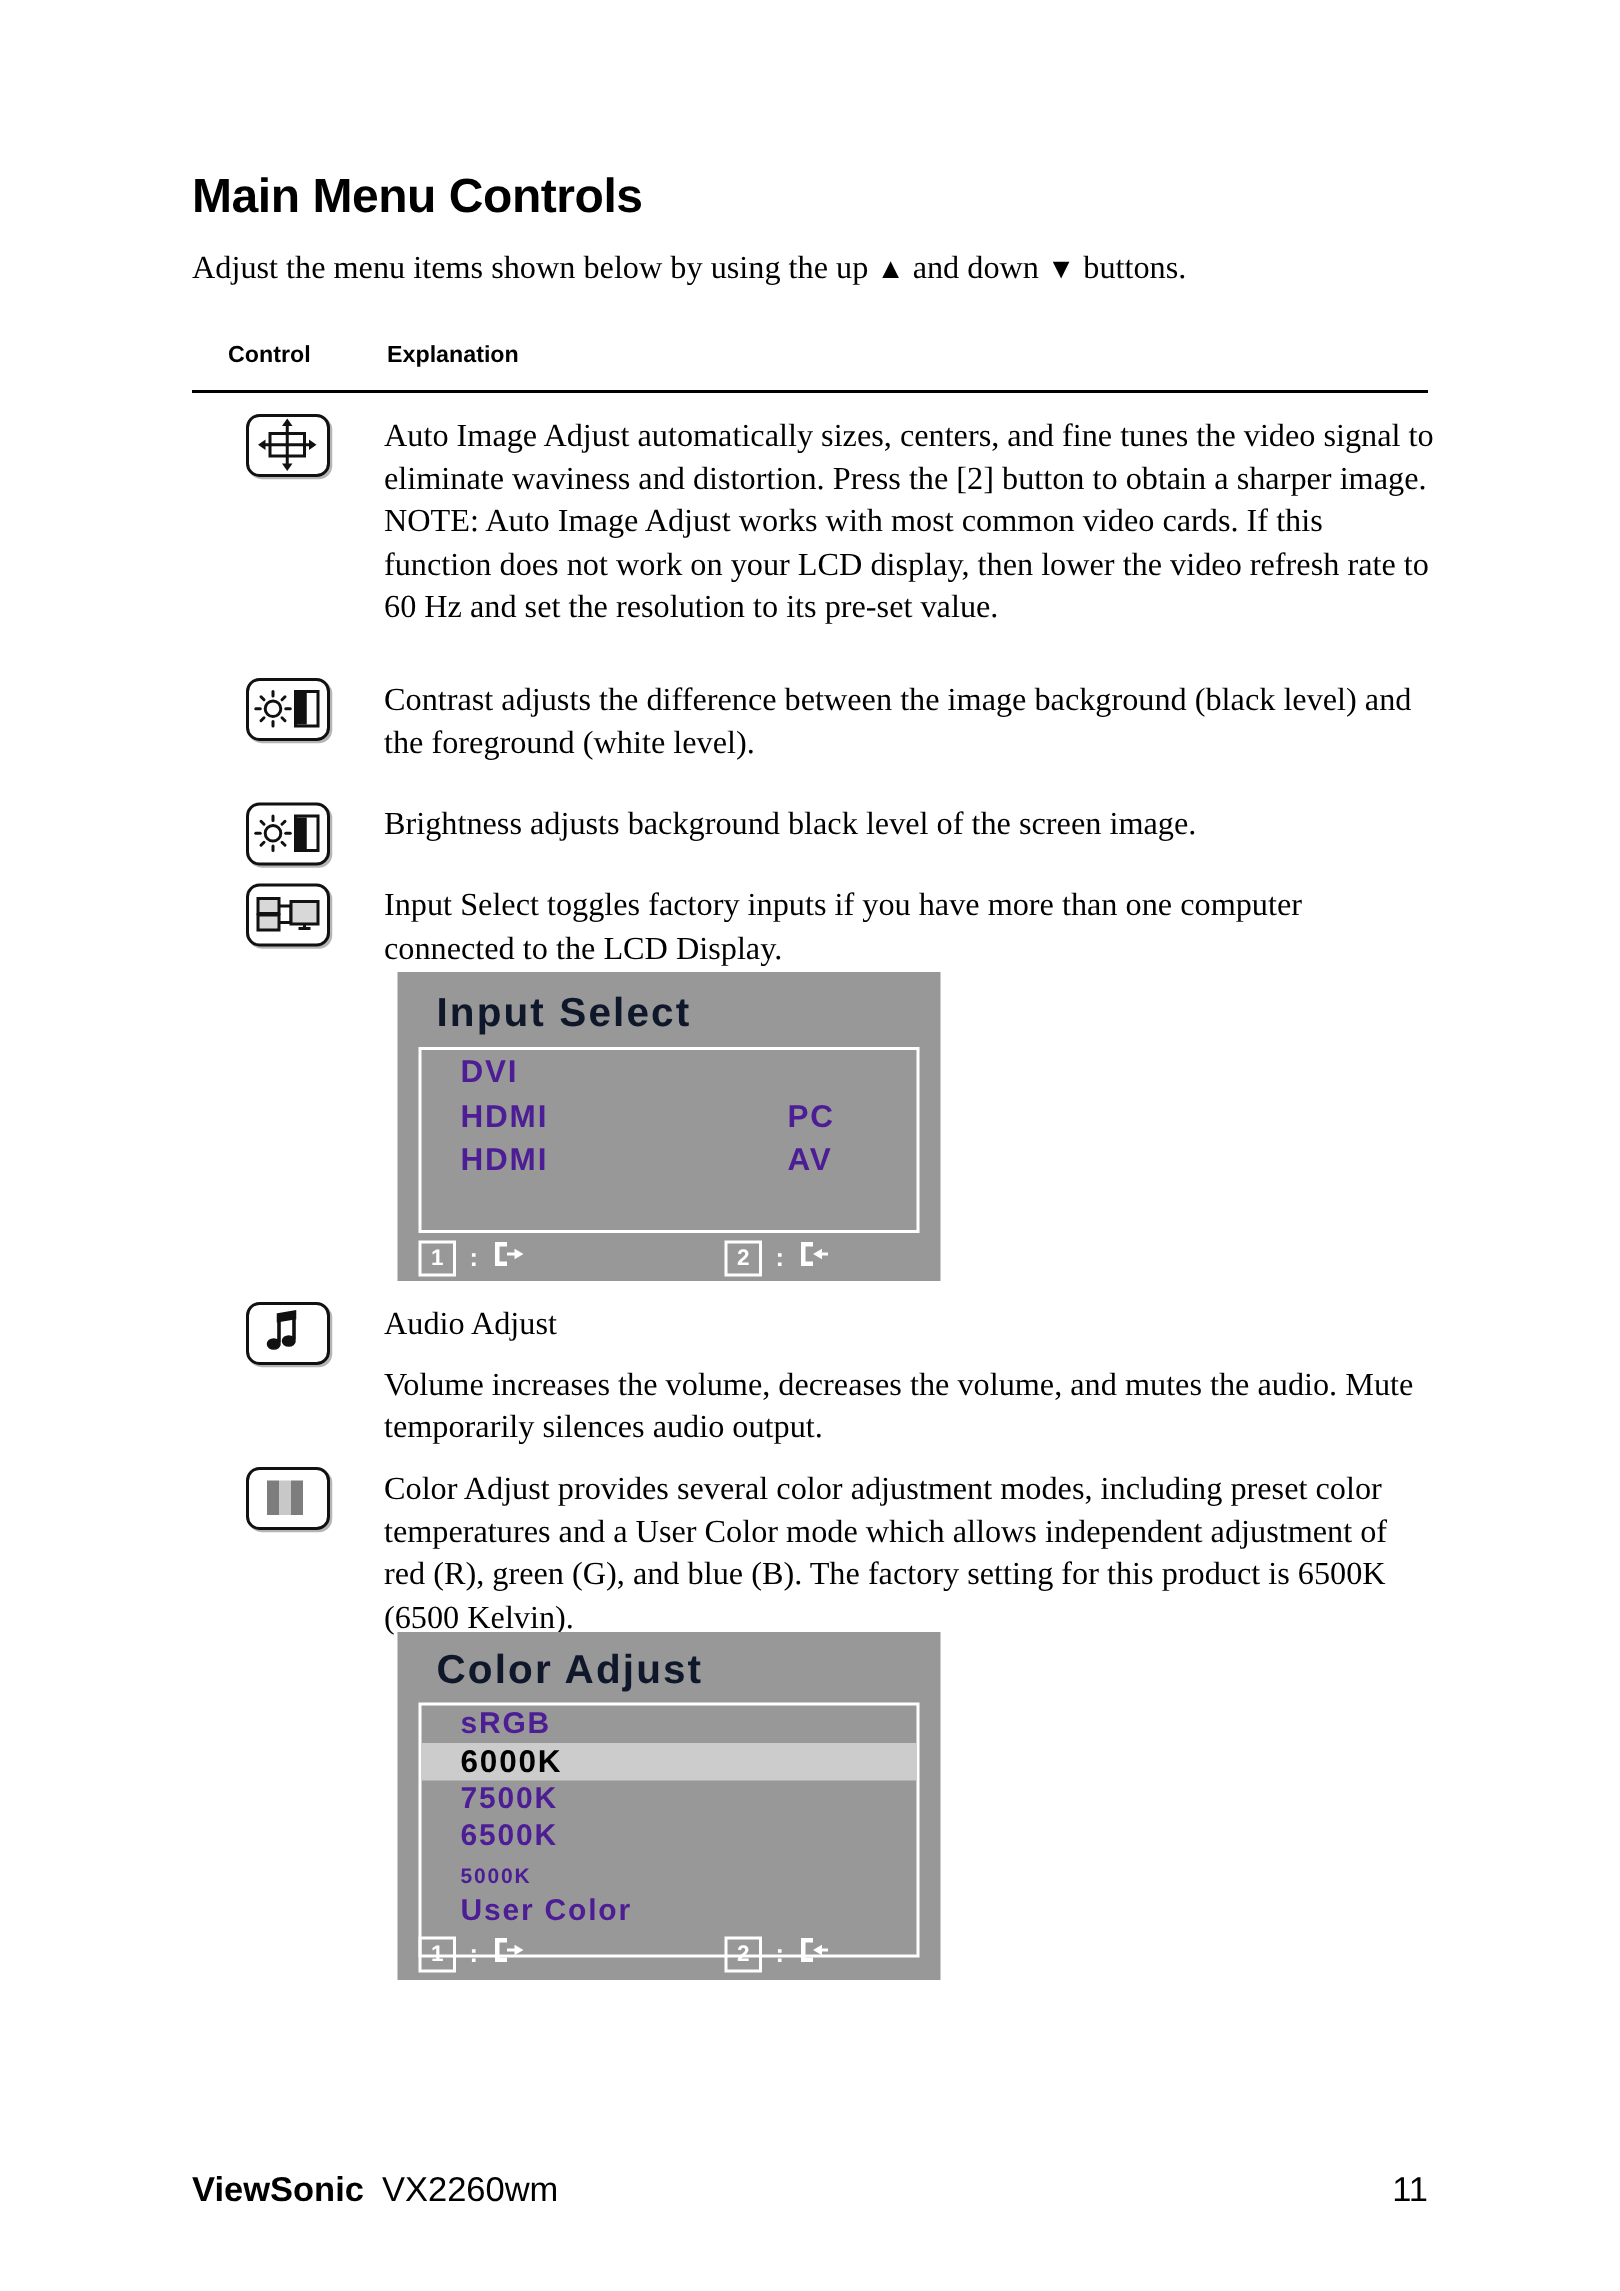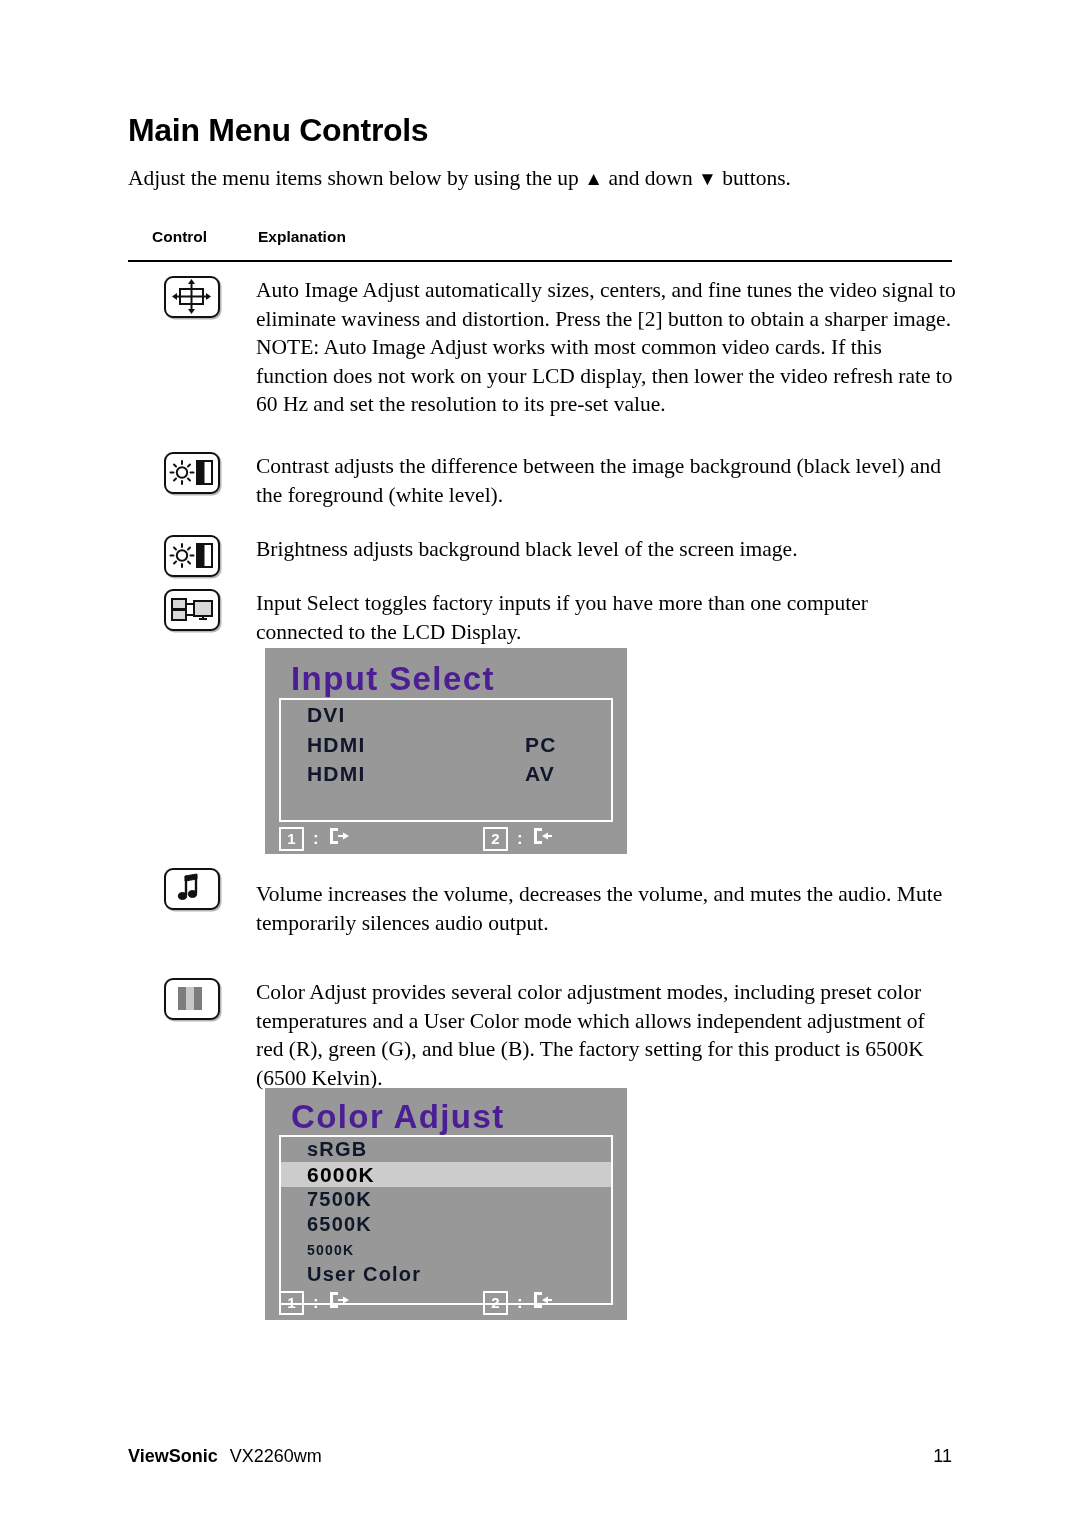--- a/index.html
+++ b/index.html
@@ -110,41 +110,41 @@
   
   .osd {
     position: absolute;
     background: #989898;
     box-sizing: border-box;
     padding: 0;
   }
   .osd-title {
     font-family: "Liberation Sans", sans-serif;
     font-weight: bold;
-    font-size: 33px;
-    color: #4c1d95;
+    font-size: 27px;
+    color: #0f172a;
     letter-spacing: 1.4px;
     position: absolute;
     left: 26px;
     text-align: right;
   }
   .osd-list {
     position: absolute;
     left: 14px;
     box-sizing: border-box;
     border: 2.5px solid #ffffff;
     background: #989898;
     overflow: hidden;
   }
   .osd-item {
     position: relative;
     font-family: "Liberation Sans", sans-serif;
     font-weight: bold;
     letter-spacing: 1.2px;
-    color: #0f172a;
+    color: #4c1d95;
     background: transparent;
     display: flex;
     align-items: center;
   }
   .osd-item.sel {
     background: #cccccc;
     color: #000000;
   }
   .osd-item .lbl { position: absolute; left: 26px; }
   .osd-item .val { position: absolute; left: 244px; }
@@ -176,21 +176,21 @@
   }
   .colon { color: #ffffff; font-size: 17px; padding: 0 4px; }
 
   
   .foot {
     position: absolute;
     left: 128px;
     top: 1446px;
     width: 824px;
     font-family: "Liberation Sans", sans-serif;
-    font-size: 18px;
+    font-size: 23px;
   }
   .foot .brand { font-weight: bold; }
   .foot .model { font-weight: normal; margin-left: 12px; }
   .foot .pgno { position: absolute; right: 0; top: 0; font-weight: normal; }
 </style>
 </head>
 <body>
 
 <div class="page">
   <div class="content">
@@ -345,20 +345,21 @@
               <line x1="20" y1="6" x2="20" y2="25" stroke-width="2.4"></line>
               <line x1="30" y1="6" x2="30" y2="23" stroke-width="2.4"></line>
               <path d="M19 6 L31 4 L31 9 L19 11 Z" stroke-width="1"></path>
               <ellipse cx="16.5" cy="26" rx="4.2" ry="3.4" stroke-width="1"></ellipse>
               <ellipse cx="26.5" cy="24" rx="4.2" ry="3.4" stroke-width="1"></ellipse>
             </g>
           </svg>
         </div>
       </div>
       <div class="text-cell">
+        <p>Audio Adjust</p>
         <p style="margin-top:12px;">Volume increases the volume, decreases the volume, and mutes the audio. Mute temporarily silences audio output.</p>
       </div>
     </div>
 
     <div class="row" style="top:978px;">
       <div class="icon-cell">
         <div class="ibox">
           <svg width="51" height="37" viewBox="0 0 51 37">
             <rect x="12" y="7" width="8" height="23" fill="#7d7d7d"></rect>
             <rect x="20" y="7" width="8" height="23" fill="#c8c8c8"></rect>

